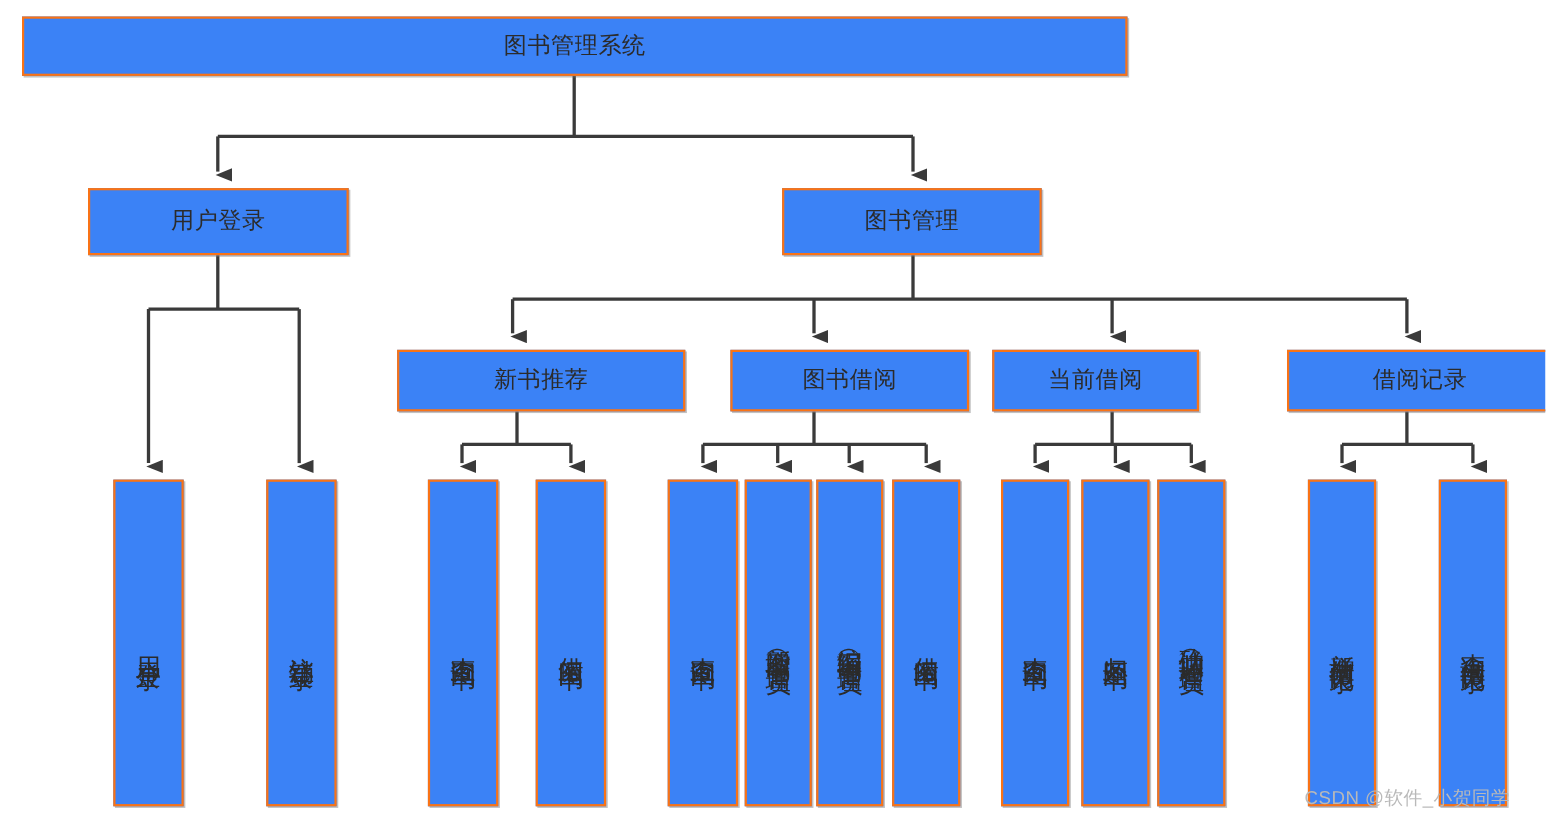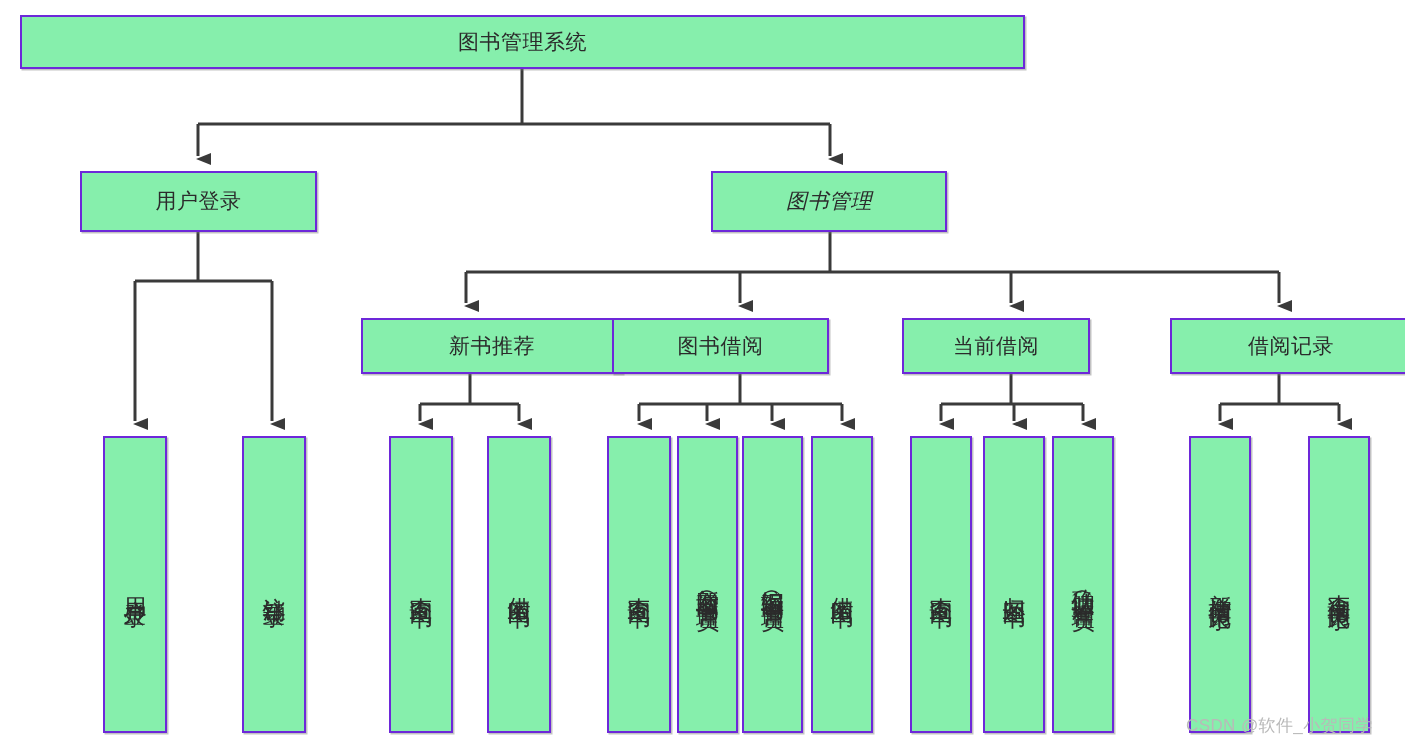--- a/index.html
+++ b/index.html
@@ -19,22 +19,22 @@
     position: absolute;
     left: 0;
     top: 0;
     width: 1405px;
     height: 747px;
     pointer-events: none;
   }
   .node {
     position: absolute;
     box-sizing: border-box;
-    border: 2px solid #6d28d9;
-    background: #86efac;
+    border: 2px solid #f97316;
+    background: #3b82f6;
     display: flex;
     align-items: center;
     justify-content: center;
     color: #2b2b2b;
     box-shadow: 1.5px 1.5px 0 rgba(120,120,120,0.45);
   }
   .node .lbl {
     display: block;
     text-align: center;
     line-height: 1.18;
@@ -123,28 +123,28 @@
     </g>
   </svg>
 
   <div class="node horiz" style="left:20px; top:15px; width:1005px; height:54px;">
     <span class="lbl">图书管理系统</span>
   </div>
 
   <div class="node horiz" style="left:80px; top:171px; width:237px; height:61px;">
     <span class="lbl">用户登录</span>
   </div>
-  <div class="node horiz" style="left:711px; top:171px; width:236px; height:61px;font-style:italic;">
+  <div class="node horiz" style="left:711px; top:171px; width:236px; height:61px;">
     <span class="lbl">图书管理</span>
   </div>
 
   <div class="node horiz" style="left:361px; top:318px; width:262px; height:56px;">
     <span class="lbl">新书推荐</span>
   </div>
-  <div class="node horiz" style="left:612px; top:318px; width:217px; height:56px;">
+  <div class="node horiz" style="left:664px; top:318px; width:217px; height:56px;">
     <span class="lbl">图书借阅</span>
   </div>
   <div class="node horiz" style="left:902px; top:318px; width:188px; height:56px;">
     <span class="lbl">当前借阅</span>
   </div>
   <div class="node horiz" style="left:1170px; top:318px; width:242px; height:56px;">
     <span class="lbl">借阅记录</span>
   </div>
 
   <div class="node vert" style="left:103px; top:436px; width:64px; height:297px;">

